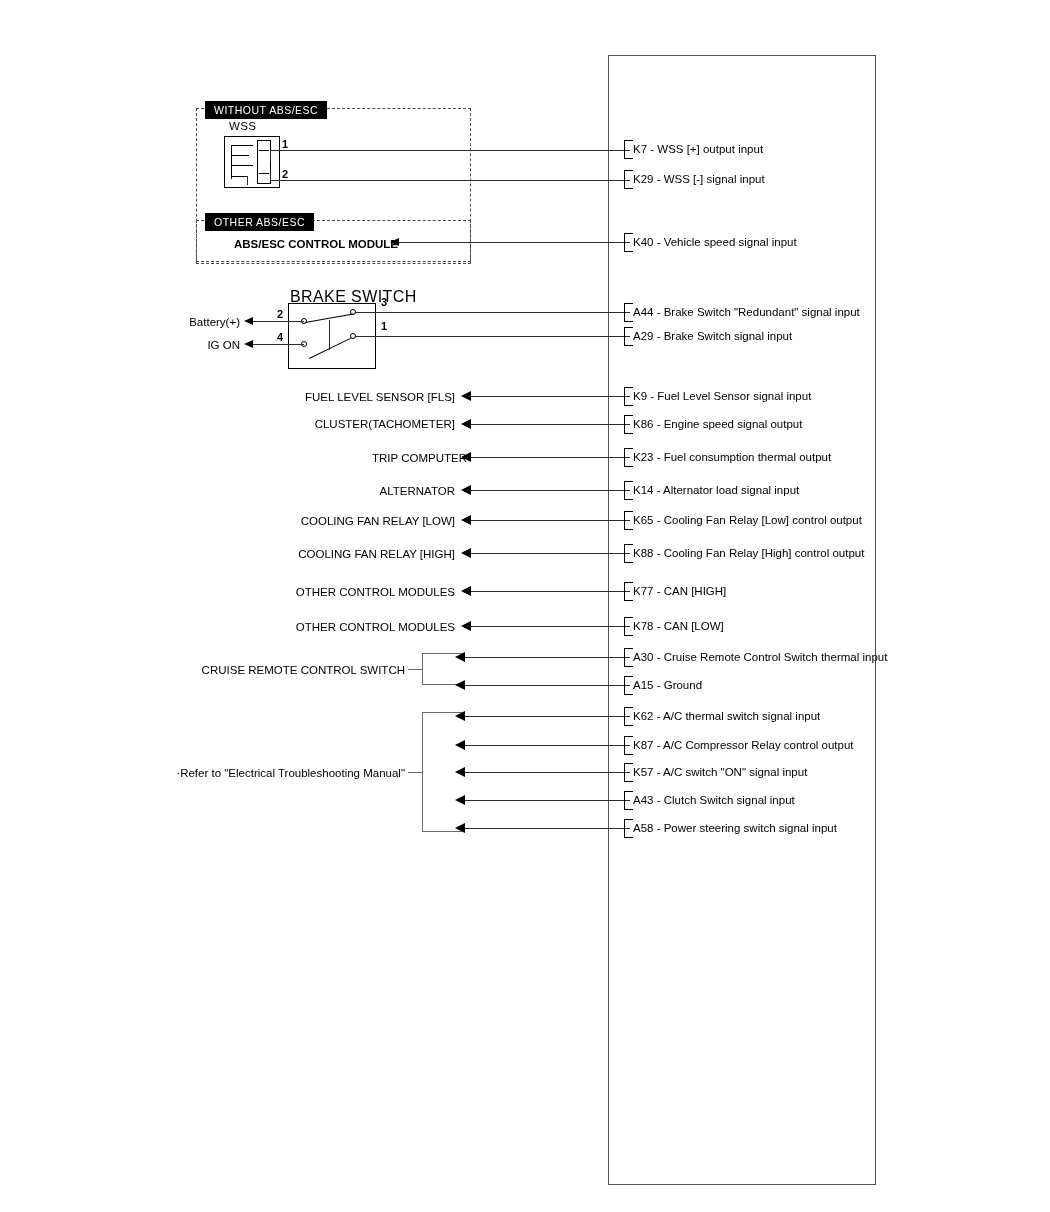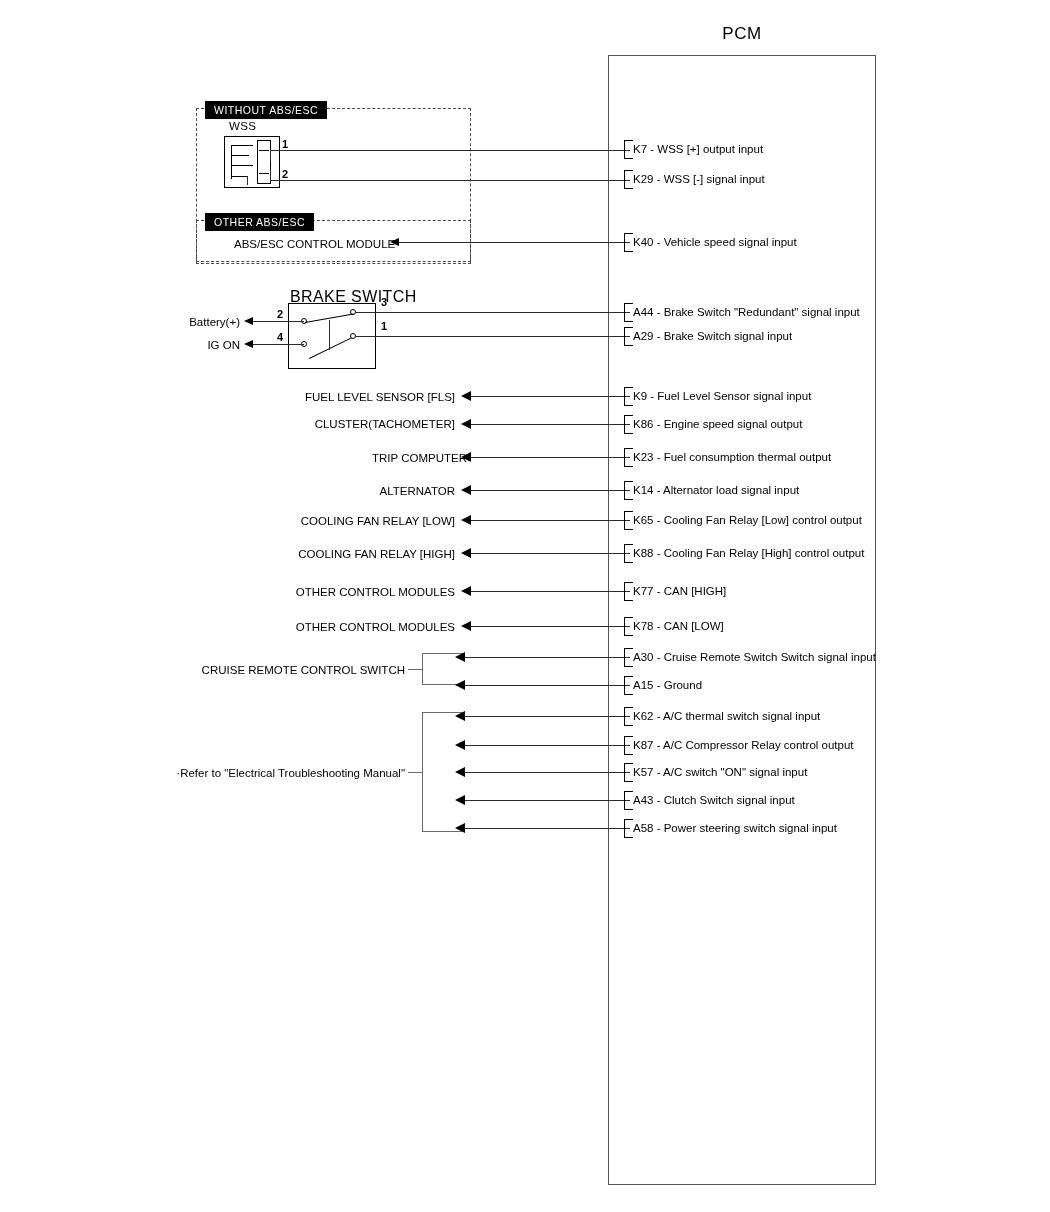--- a/index.html
+++ b/index.html
@@ -176,21 +176,20 @@
     position:absolute;
     height:0;
     border-top:1.5px solid #6a6a6a;
   }
 </style>
 </head>
 <body>
 
 <div id="canvas">
 
-  <div id="pcm-title">PCM</div>
   <div id="pcm-box"></div>
 
   <div class="opt-box" style="left:196px; top:108px; width:275px; height:154px;"></div>
   <div class="opt-banner" style="left:205px; top:101px;">WITHOUT ABS/ESC</div>
 
   <div id="wss-title">WSS</div>
   <div id="wss-body"></div>
   <div id="comb-spine"></div>
   <div class="comb" style="left:231px; top:145px; width:22px;"></div>
   <div class="comb" style="left:231px; top:155px; width:18px;"></div>
@@ -204,21 +203,21 @@
   <div class="pinnum" style="left:282px; top:168px;">2</div>
 
   <div class="wire" style="left:270px; top:150px; width:360px;"></div>
   <div class="vwire" style="left:270px; top:150px; height:12px;"></div>
   <div class="wire" style="left:270px; top:180px; width:360px;"></div>
   <div class="vwire" style="left:270px; top:170px; height:11px;"></div>
 
   <div class="opt-box" style="left:196px; top:220px; width:275px; height:44px;"></div>
   <div class="opt-banner" style="left:205px; top:213px;">OTHER ABS/ESC</div>
 
-  <div class="lbl" style="left:234px; top:237px;">ABS/ESC CONTROL MODULE</div>
+  <div class="lbl" style="left:234px; top:237px;font-weight:bold;">ABS/ESC CONTROL MODULE</div>
   <div class="arrow-left-sm" style="left:390px; top:238px;"></div>
   <div class="wire" style="left:399px; top:242px; width:231px;"></div>
 
   <div id="bs-title">BRAKE SWITCH</div>
   <div id="bs-box"></div>
 
   <div class="pinnum" style="left:277px; top:308px;">2</div>
   <div class="pinnum" style="left:277px; top:331px;">4</div>
   <div class="pinnum" style="left:381px; top:296px;">3</div>
   <div class="pinnum" style="left:381px; top:320px;">1</div>
@@ -345,21 +344,21 @@
   <div class="pin-row" style="top:580px;">
     <span class="pin-conn"></span>
     <span class="pin-text">K77 - CAN [HIGH]</span>
   </div>
   <div class="pin-row" style="top:615px;">
     <span class="pin-conn"></span>
     <span class="pin-text">K78 - CAN [LOW]</span>
   </div>
   <div class="pin-row" style="top:646px;">
     <span class="pin-conn"></span>
-    <span class="pin-text">A30 - Cruise Remote Switch Switch signal input</span>
+    <span class="pin-text">A30 - Cruise Remote Control Switch thermal input</span>
   </div>
   <div class="pin-row" style="top:674px;">
     <span class="pin-conn"></span>
     <span class="pin-text">A15 - Ground</span>
   </div>
   <div class="pin-row" style="top:705px;">
     <span class="pin-conn"></span>
     <span class="pin-text">K62 - A/C thermal switch signal input</span>
   </div>
   <div class="pin-row" style="top:734px;">

